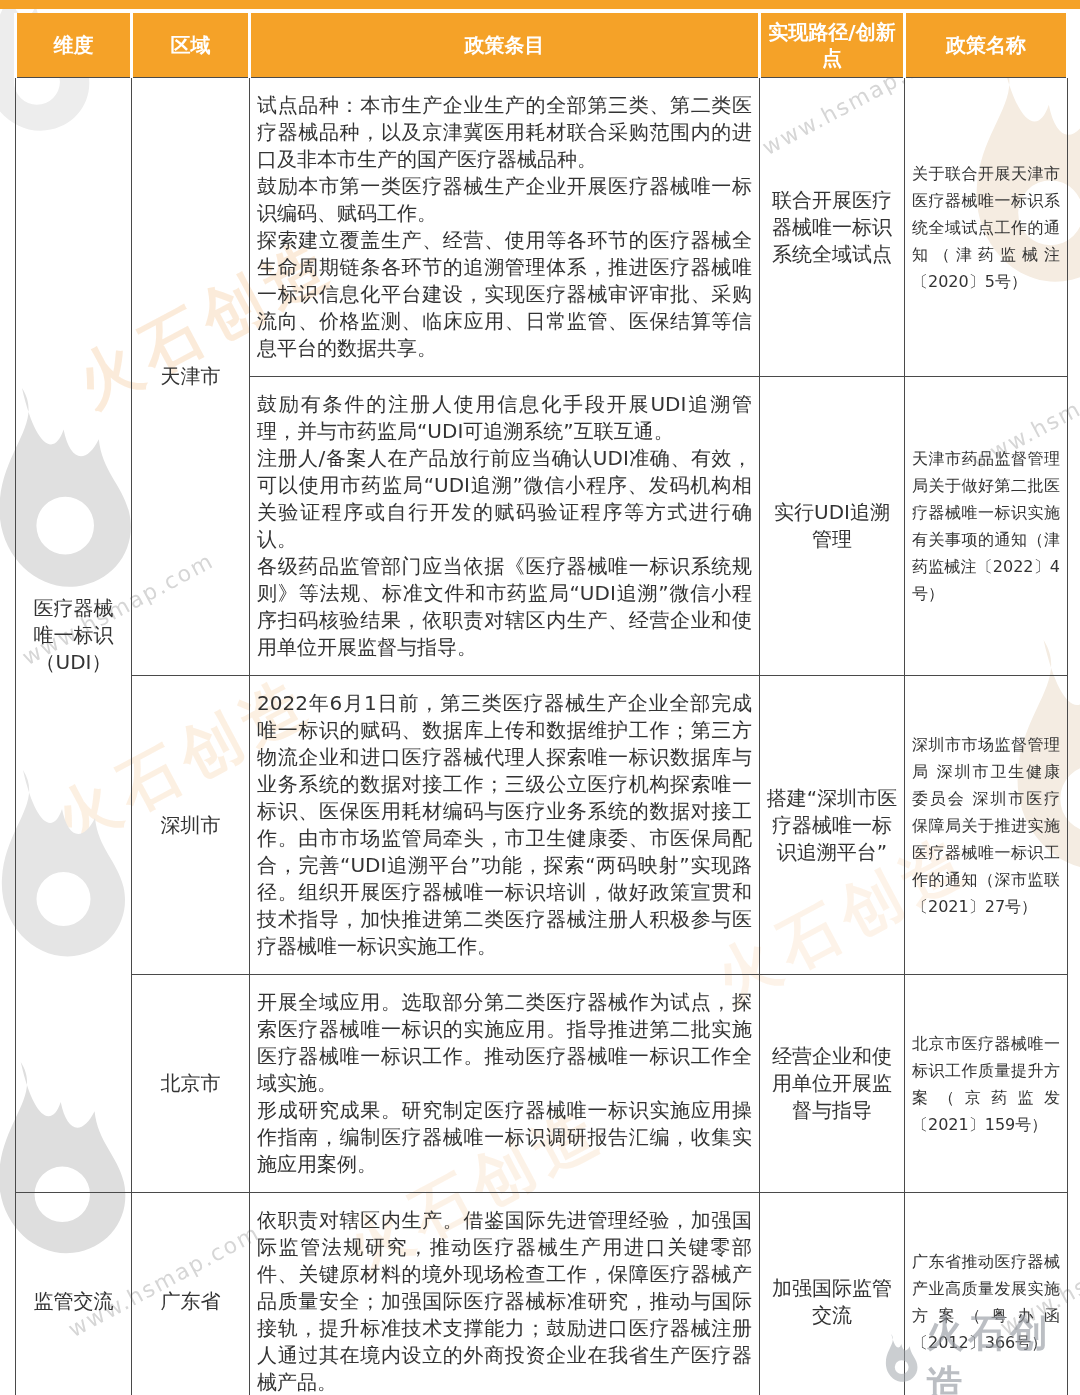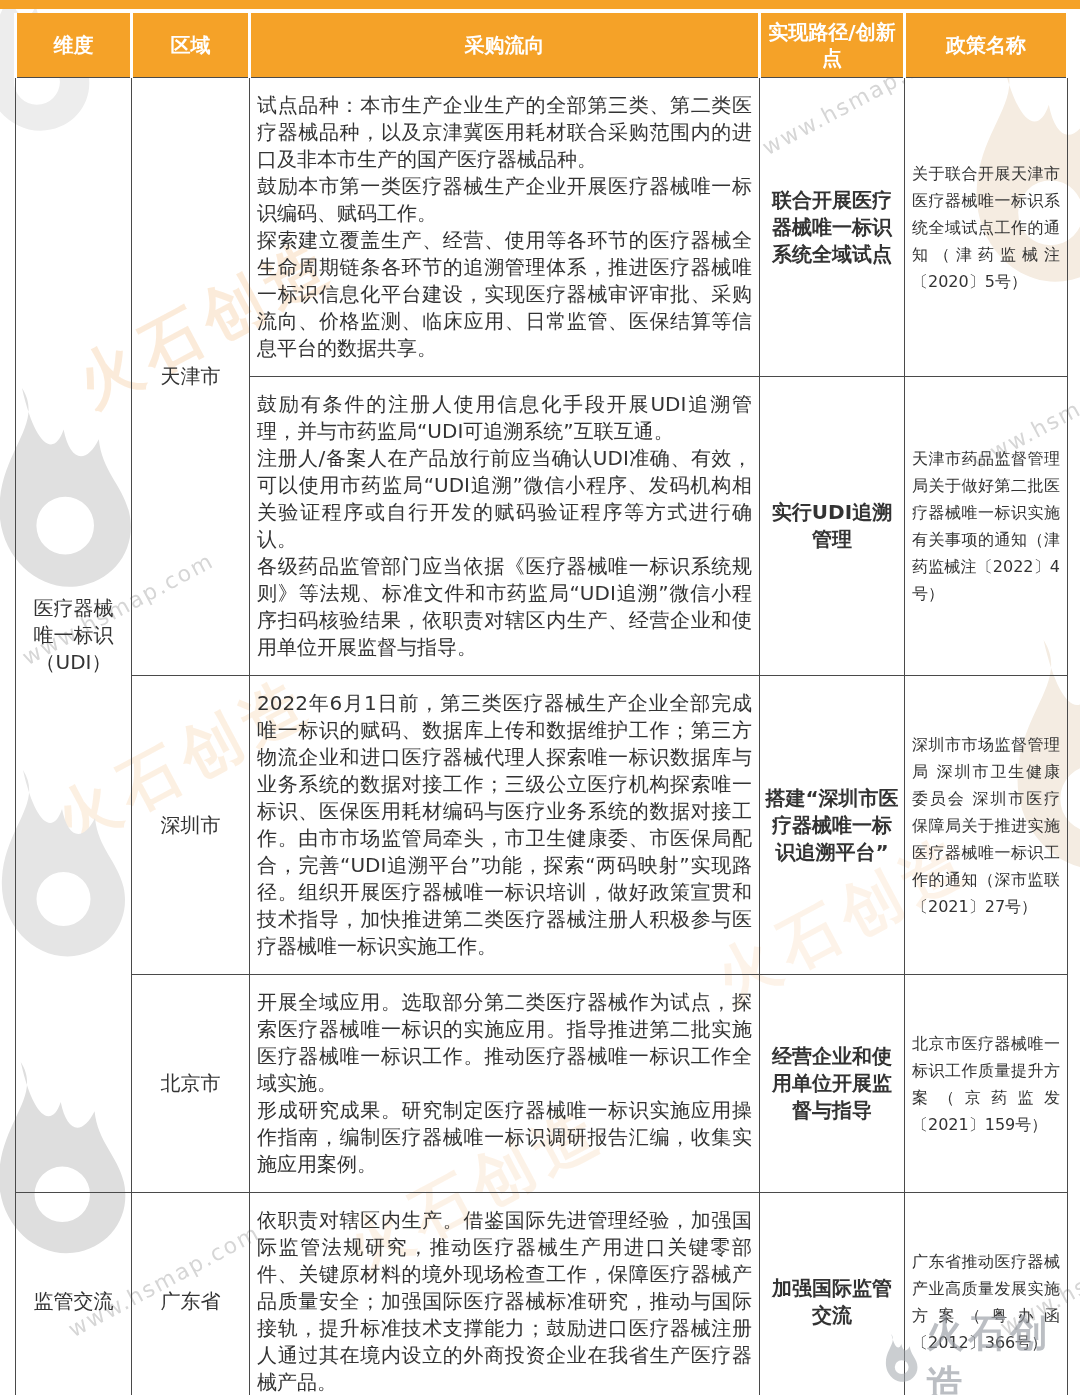--- a/index.html
+++ b/index.html
@@ -35,21 +35,21 @@
   }
   td{
     border:1px solid var(--border);
     vertical-align:middle;
     font-size:20px;line-height:27px;
     padding:3px 6px;
     background:transparent;
   }
   td.dim,td.reg{text-align:center;padding:9px 8px;}
   td.pol{text-align:justify;white-space:pre-line;padding:14px 7px;}
-  td.foc{text-align:center;padding:3px 5px;font-weight:bold;}
+  td.foc{text-align:center;padding:3px 5px;}
   td.nam{text-align:justify;font-size:16px;padding:4px 7px;}
   tr.r1{height:293px}tr.r2{height:257px}tr.r3{height:265px}
   tr.r4{height:195px}tr.r5{height:165px}tr.r6{height:133px}
   
   .wm{position:absolute;z-index:0;pointer-events:none;}
   .wm-flame{color:var(--wm-gray);}
   .wm-flame svg{display:block;}
   .wm-url{
     color:#d6d6d6;font-size:22px;letter-spacing:2px;
     transform:rotate(-28deg);transform-origin:left top;white-space:nowrap;
@@ -134,21 +134,21 @@
         <col class="c1">
         <col class="c2">
         <col class="c3">
         <col class="c4">
         <col class="c5">
       </colgroup>
     <thead>
       <tr>
         <th>维度</th>
         <th>区域</th>
-        <th>采购流向</th>
+        <th>政策条目</th>
         <th>实现路径/创新点</th>
         <th>政策名称</th>
       </tr>
     </thead>
     <tbody>
       <tr class="r1">
         <td class="dim" rowspan="4">医疗器械唯一标识（UDI）</td>
         <td class="reg" rowspan="2">天津市</td>
         <td class="pol">试点品种：本市生产企业生产的全部第三类、第二类医疗器械品种，以及京津冀医用耗材联合采购范围内的进口及非本市生产的国产医疗器械品种。
 鼓励本市第一类医疗器械生产企业开展医疗器械唯一标识编码、赋码工作。

